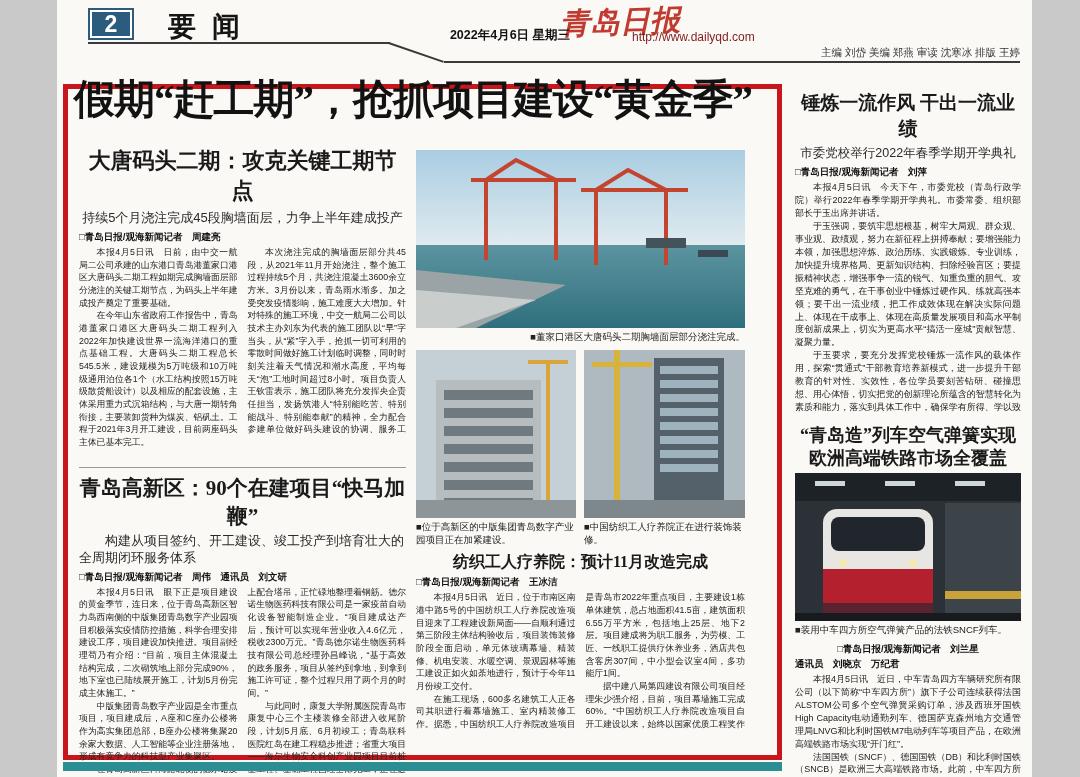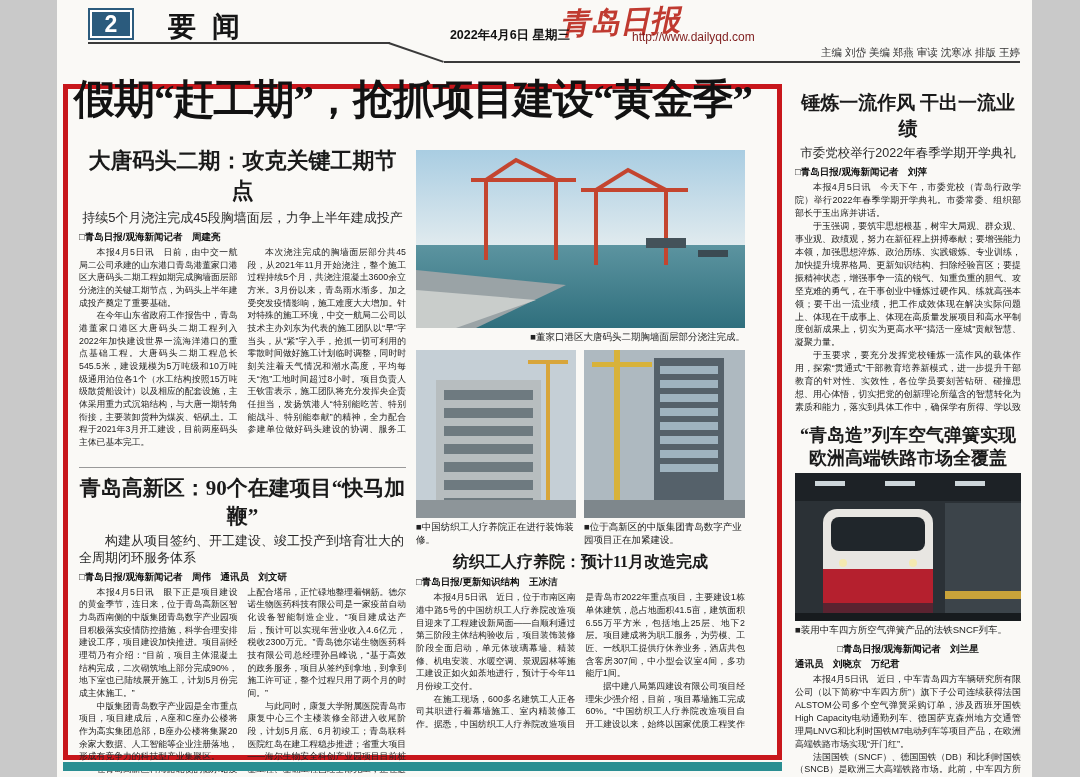--- a/index.html
+++ b/index.html
@@ -176,27 +176,27 @@
           <rect x="76" y="86" width="58" height="8"></rect>
         <rect x="76" y="100" width="58" height="8"></rect>
           <rect x="76" y="114" width="58" height="8"></rect>
       </g>
       <rect x="30" y="0" width="6" height="168" fill="#d8b23a"></rect>
       <rect x="8" y="12" width="60" height="5" fill="#d8b23a"></rect>
       <rect x="0" y="150" width="161" height="18" fill="#7e878c"></rect>
     </svg>
   </div>
   <div class="caption-row">
+    <div class="caption">■位于高新区的中版集团青岛数字产业园项目正在加紧建设。</div>
     <div class="caption">■中国纺织工人疗养院正在进行装饰装修。</div>
-    <div class="caption">■位于高新区的中版集团青岛数字产业园项目正在加紧建设。</div>
   </div>
 
   <section>
     <h2 class="a-headline h-fangzhi">纺织工人疗养院：预计11月改造完成</h2>
-    <div class="a-byline">□青岛日报/更新知识结构　王冰洁</div>
+    <div class="a-byline">□青岛日报/观海新闻记者　王冰洁</div>
     <div class="a-body two-col" style="height:150px;">
         <p>本报4月5日讯　近日，位于市南区南港中路5号的中国纺织工人疗养院改造项目迎来了工程建设新局面——自顺利通过第三阶段主体结构验收后，项目装饰装修阶段全面启动，单元体玻璃幕墙、精装修、机电安装、水暖空调、景观园林等施工建设正如火如荼地进行，预计于今年11月份竣工交付。</p>
         <p>在施工现场，600多名建筑工人正各司其职进行着幕墙施工、室内精装修工作。据悉，中国纺织工人疗养院改造项目是青岛市2022年重点项目，主要建设1栋单体建筑，总占地面积41.5亩，建筑面积6.55万平方米，包括地上25层、地下2层。项目建成将为职工服务，为劳模、工匠、一线职工提供疗休养业务，酒店共包含客房307间，中小型会议室4间，多功能厅1间。</p>
         <p>据中建八局第四建设有限公司项目经理朱少强介绍，目前，项目幕墙施工完成60%。“中国纺织工人疗养院改造项目自开工建设以来，始终以国家优质工程奖作为目标，引入‘花园酒店’设计理念，致力于打造青岛市AAA级智慧工地，确保项目如期建设完成。”朱少强说。</p>
       </div>
   </section>
 </div>
 
 <div class="col-right abs">
   <section>

